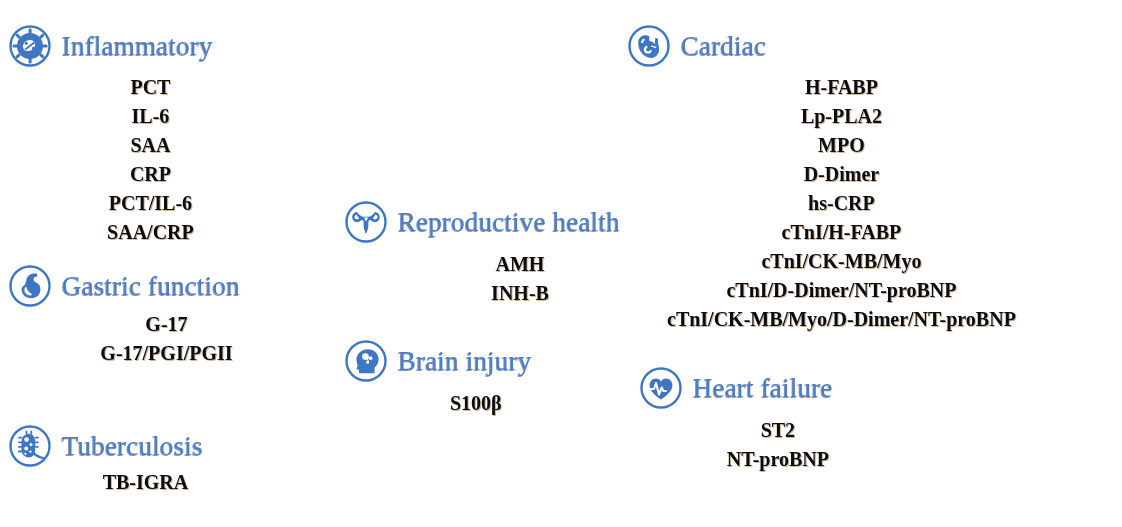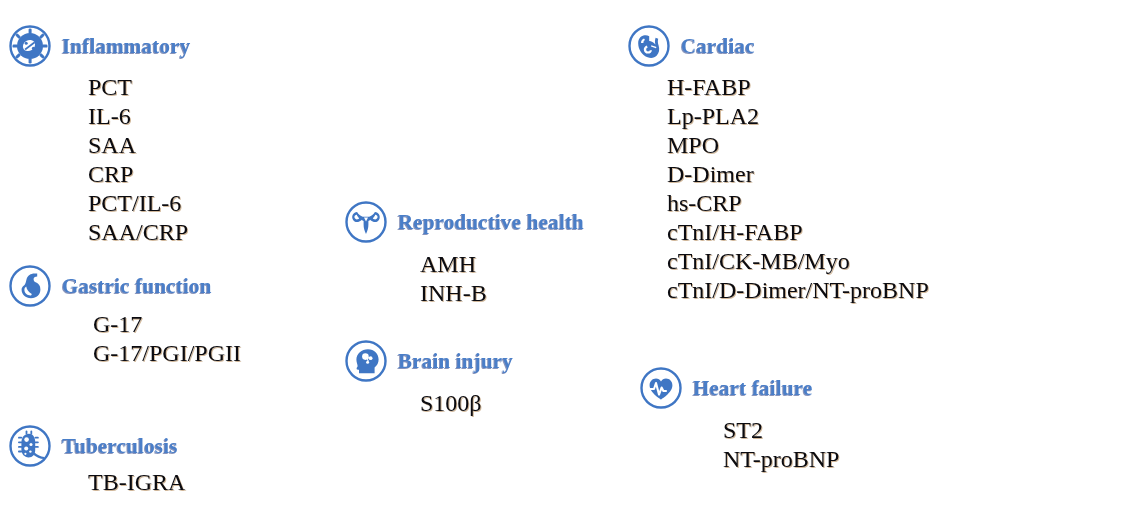--- a/index.html
+++ b/index.html
@@ -41,43 +41,44 @@
     line-height: 0;
   }
   .icon-wrap svg {
     width: 44px;
     height: 44px;
     display: block;
   }
 
   .group-title {
     font-family: "Liberation Serif", serif;
-    font-weight: bold;
-    font-size: 21px;
+    font-weight: normal;
+    font-size: 27px;
     line-height: 1;
     color: #4a7ec8;
     text-shadow: -1px 1px 0 rgba(40, 60, 130, 0.55);
     white-space: nowrap;
     letter-spacing: 0.2px;
   }
 
   
   .marker-list {
     list-style: none;
     margin: 0;
     padding: 0;
   }
   .marker-item {
     font-family: "Liberation Serif", serif;
-    font-weight: normal;
-    font-size: 24px;
+    font-weight: bold;
+    font-size: 20px;
     line-height: 29px;
     color: #0b0b10;
     white-space: nowrap;
     text-shadow: 1px 1px 0 rgba(150, 95, 30, 0.45);
+    text-align: center;
   }
 
   
   
   #grp-inflammatory      { left: 8px;  top: 24px; }
   #grp-inflammatory .marker-list { margin-left: 80px; margin-top: 5px; }
 
   #grp-gastric           { left: 8px;  top: 264px; }
   #grp-gastric .marker-list { margin-left: 85px; margin-top: 2px; }
 
@@ -285,20 +286,21 @@
     </div>
     <ul class="marker-list">
       <li class="marker-item">H-FABP</li>
       <li class="marker-item">Lp-PLA2</li>
       <li class="marker-item">MPO</li>
       <li class="marker-item">D-Dimer</li>
       <li class="marker-item">hs-CRP</li>
       <li class="marker-item">cTnI/H-FABP</li>
       <li class="marker-item">cTnI/CK-MB/Myo</li>
       <li class="marker-item">cTnI/D-Dimer/NT-proBNP</li>
+      <li class="marker-item">cTnI/CK-MB/Myo/D-Dimer/NT-proBNP</li>
     </ul>
   </div>
 
   <div class="group" id="grp-heart-failure">
     <div class="head-row">
       <span class="icon-wrap">
         <svg viewBox="0 0 44 44" xmlns="http://www.w3.org/2000/svg">
           <circle class="ring" cx="22" cy="22" r="19.5" stroke="#3f76c4" stroke-width="2.4"></circle>
           <path d="M22.0 33.4 C22.0 33.4 10.6 26.6 10.6 19.4 C10.6 15.4 13.4 12.6 17.0 12.6
                    C19.2 12.6 21.0 13.7 22.0 15.4 C23.0 13.7 24.8 12.6 27.0 12.6

